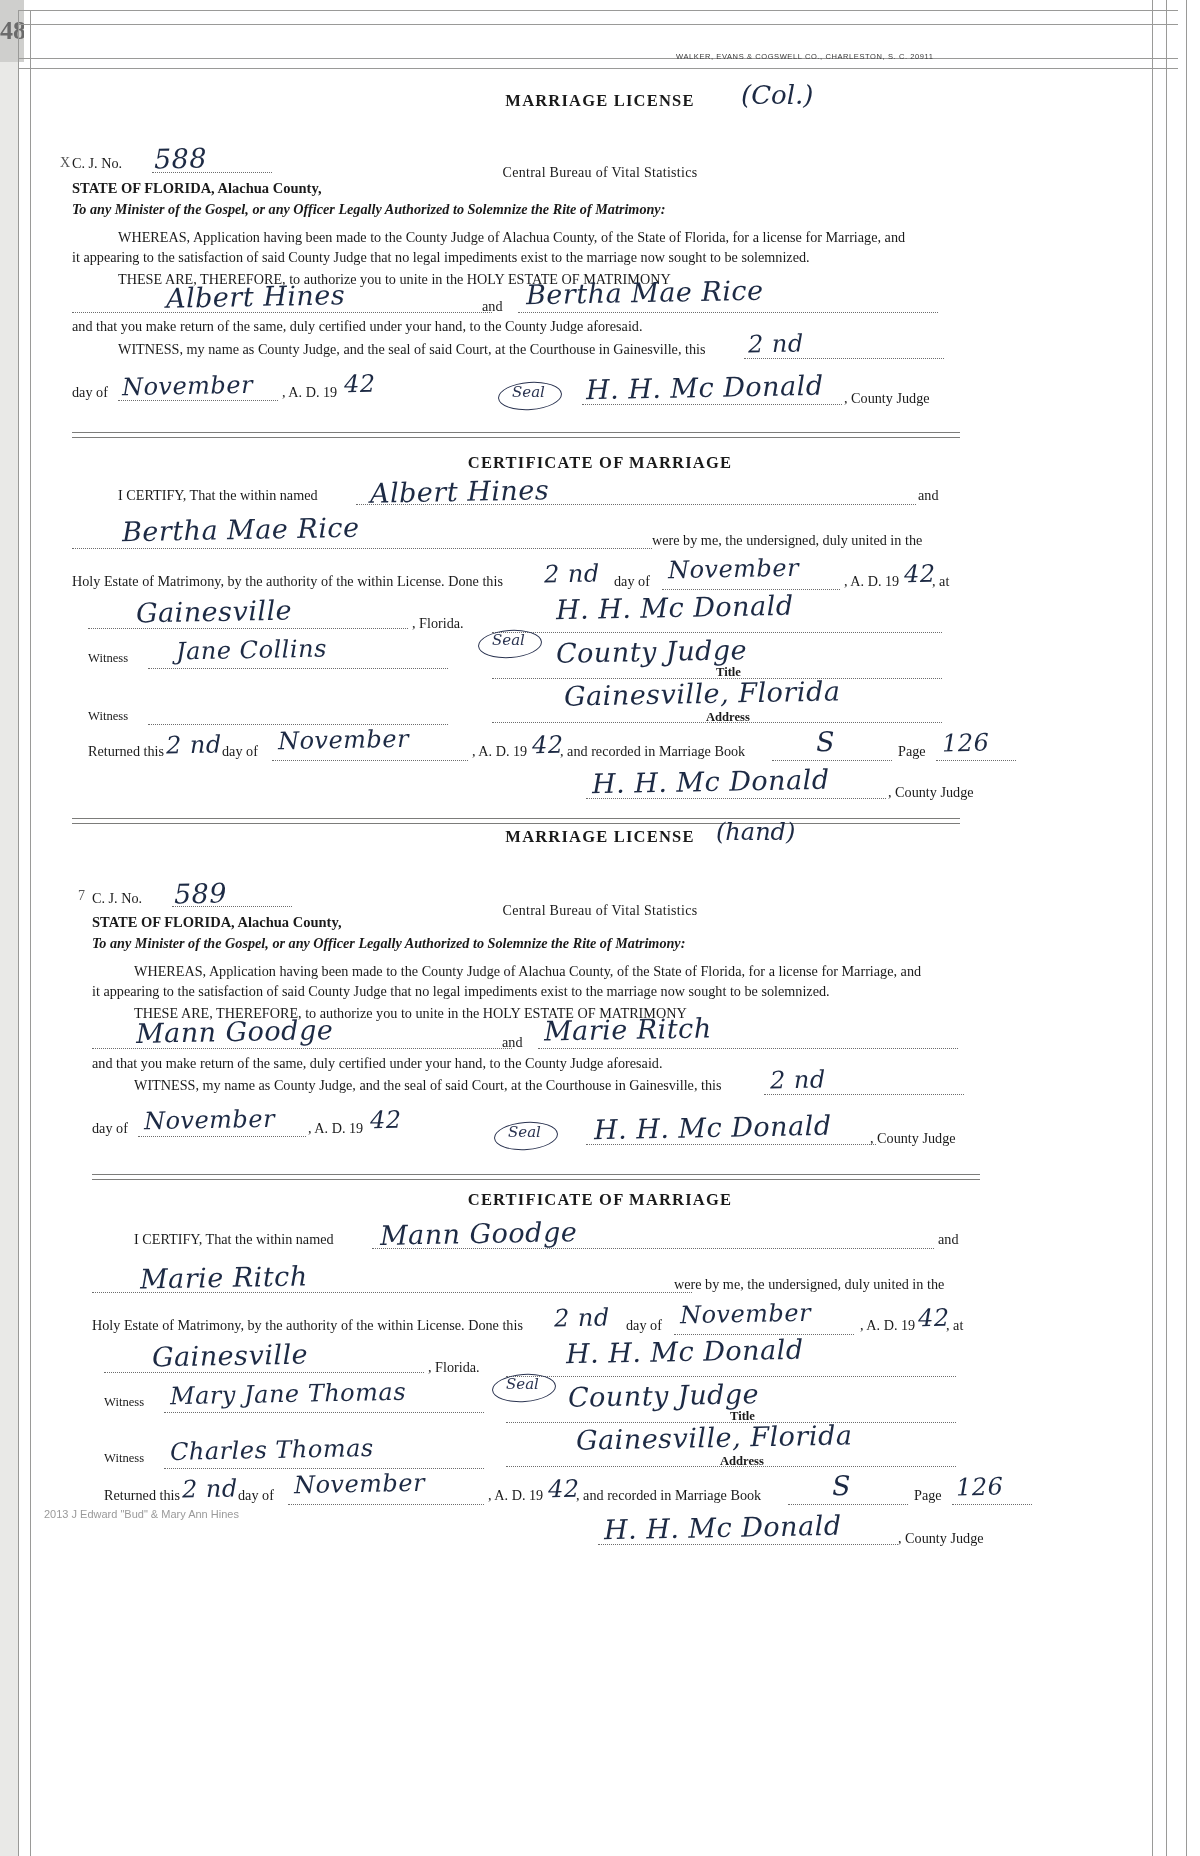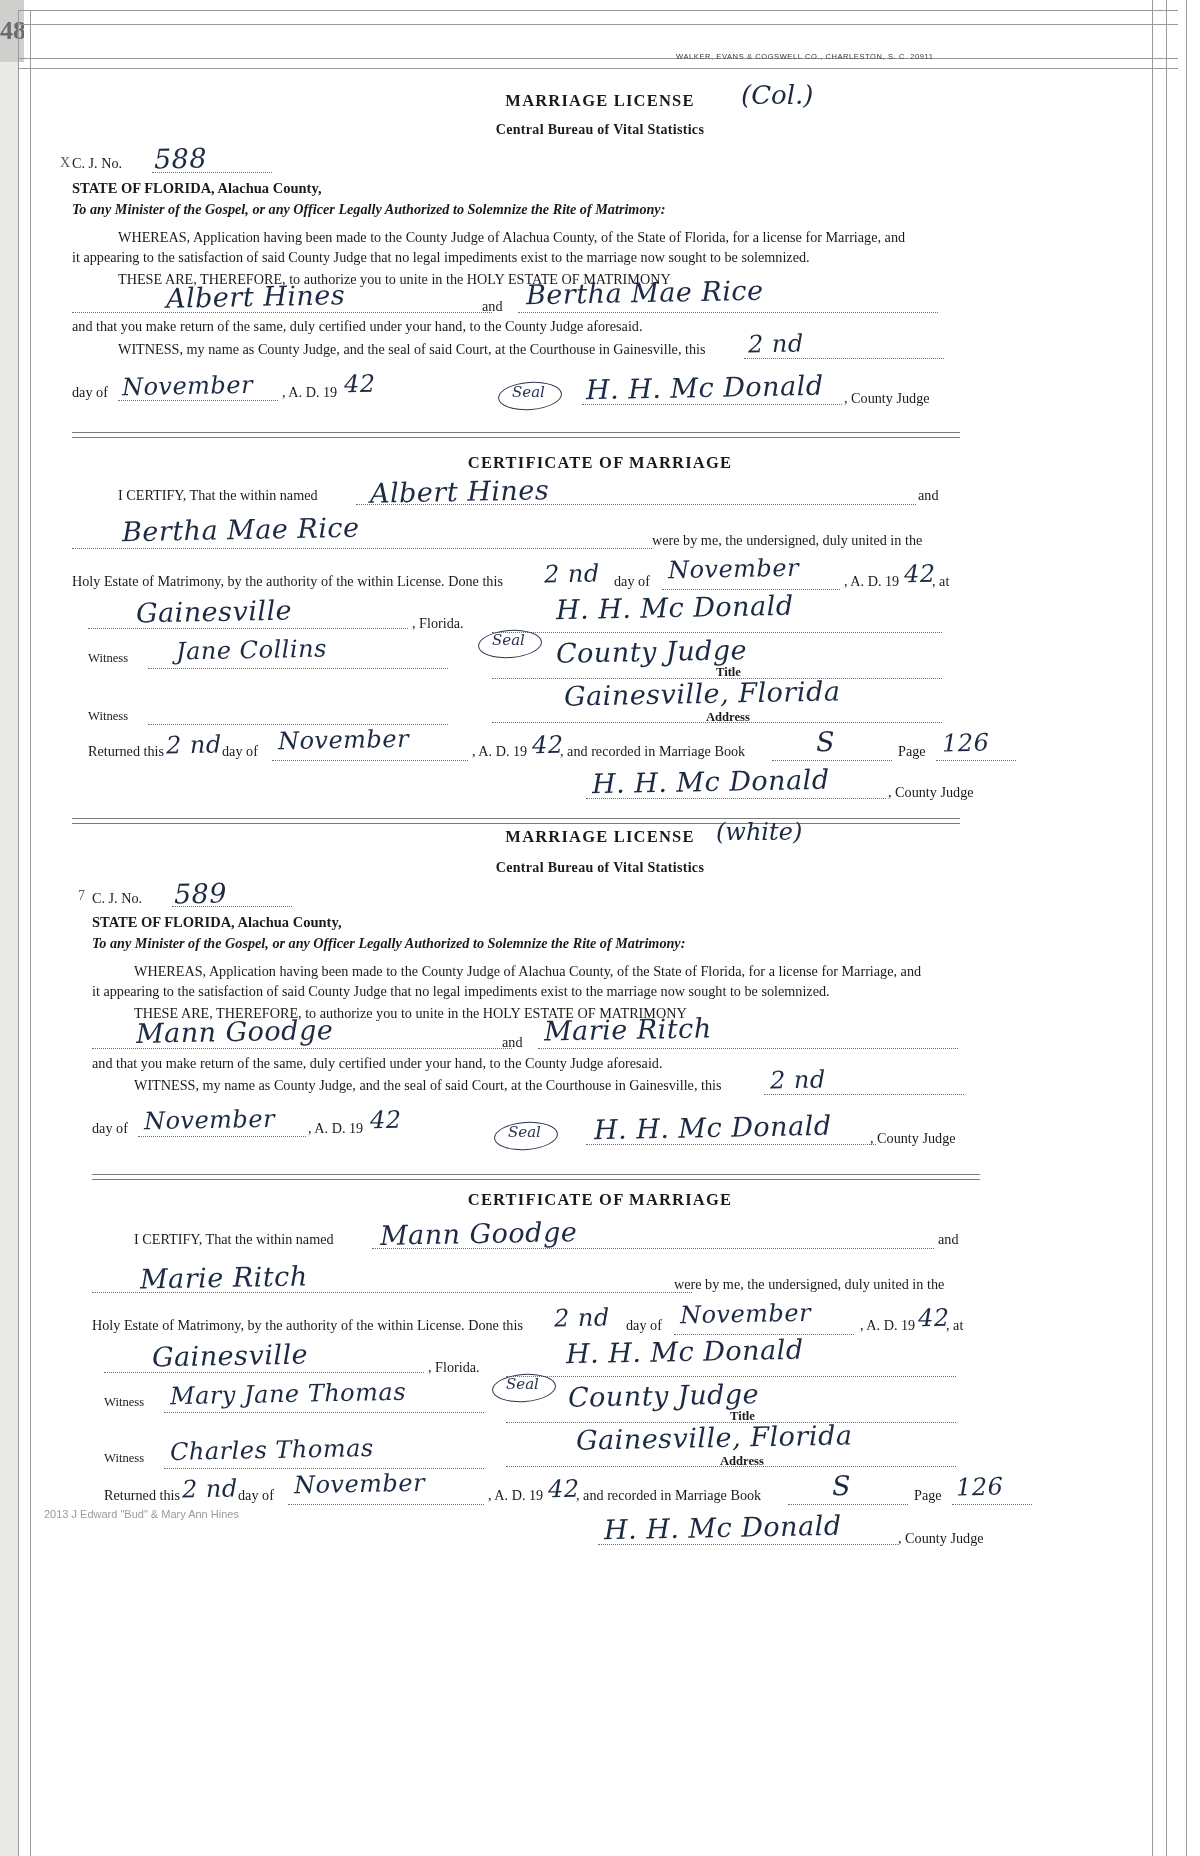--- a/index.html
+++ b/index.html
@@ -49,21 +49,21 @@
     font-family:"Liberation Sans", sans-serif;
     font-size:7.5px;letter-spacing:.6px;color:#3a3a3a;white-space:nowrap;
   }
   .title{
     position:absolute;width:100%;text-align:center;
     font-family:"Liberation Serif", serif;
     font-weight:bold;letter-spacing:1.2px;font-size:16.5px;
   }
   .subtitle{
     position:absolute;width:100%;text-align:center;
-    font-weight:bold;font-size:14px;letter-spacing:.3px;
+    font-weight:normal;font-size:14px;letter-spacing:.3px;margin-top:43px;
   }
   .lbl{
     position:absolute;font-size:14.2px;white-space:nowrap;
   }
   .lbl.b{font-weight:bold;}
   .lbl.i{font-style:italic;}
   .lbl.small{font-size:12.6px;}
   .dots{
     position:absolute;border-bottom:1px dotted #6d6d6d;height:0;
   }
@@ -214,21 +214,21 @@
   <div class="dots" style="left:910px;top:760px;width:80px;"></div>
   <div class="hand med" style="position:absolute;left:916px;top:729px;">126</div>
 
   <div class="dots" style="left:560px;top:798px;width:300px;"></div>
   <div class="hand big" style="position:absolute;left:566px;top:766px;">H. H. Mc Donald</div>
   <div class="lbl" style="left:862px;top:784px;">, County Judge</div>
 
   <div class="dbl" style="left:46px;top:818px;width:888px;"></div>
 
   <div class="title" style="top:827px;">MARRIAGE LICENSE</div>
-  <div class="paren-note" style="left:690px;top:818px;">(white)</div>
+  <div class="paren-note" style="left:690px;top:818px;">(hand)</div>
   <div class="subtitle" style="top:860px;">Central Bureau of Vital Statistics</div>
 
   <div class="tick" style="left:52px;top:888px;">7</div>
   <div class="lbl" style="left:66px;top:890px;">C. J. No.</div>
   <div class="dots" style="left:146px;top:906px;width:120px;"></div>
   <div class="hand big" style="position:absolute;left:148px;top:878px;">589</div>
 
   <div class="lbl b" style="left:66px;top:914px;font-size:14.5px;">STATE OF FLORIDA, Alachua County,</div>
   <div class="lbl i b" style="left:66px;top:935px;">To any Minister of the Gospel, or any Officer Legally Authorized to Solemnize the Rite of Matrimony:</div>
   <div class="lbl" style="left:108px;top:963px;">WHEREAS, Application having been made to the County Judge of Alachua County, of the State of Florida, for a license for Marriage, and</div>

